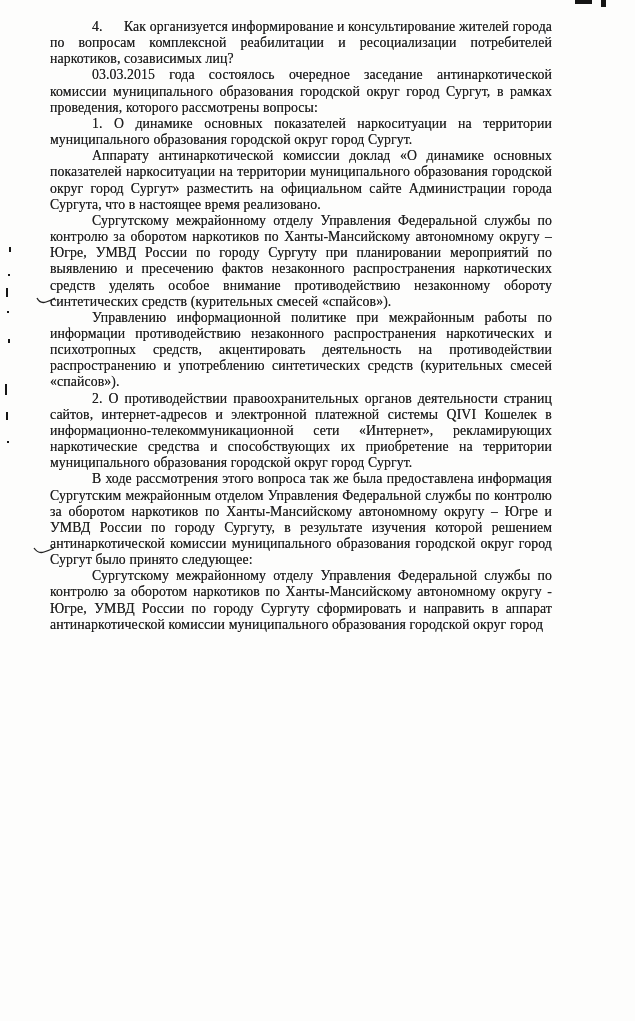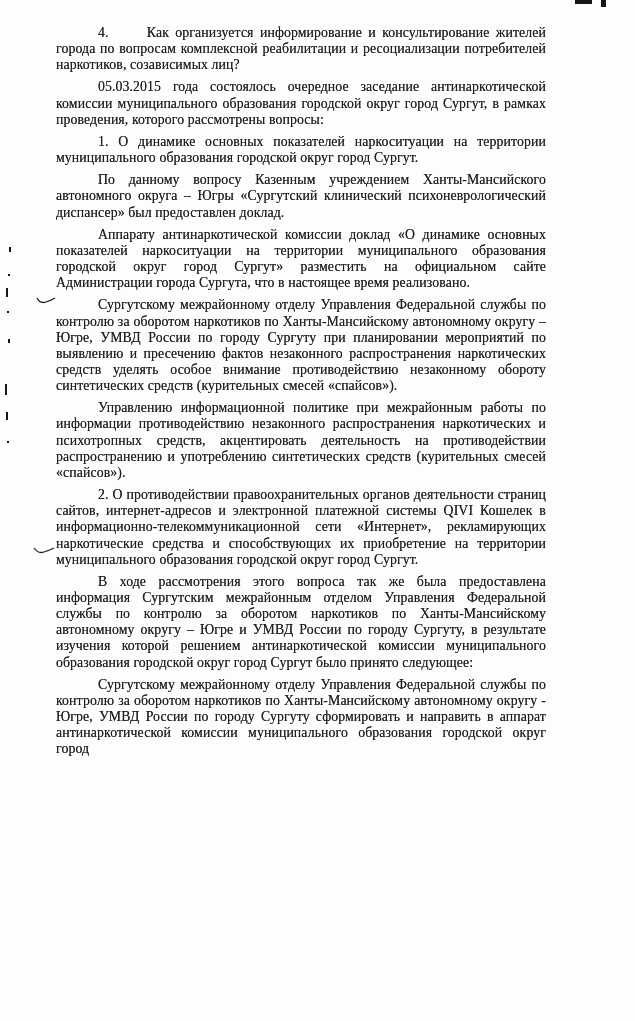--- a/index.html
+++ b/index.html
@@ -21,21 +21,21 @@
     left: 50px;
     top: 19px;
     width: 502px;
     font-size: 13.8px;
     line-height: 16.15px;
     letter-spacing: 0.1px;
     text-align: justify;
     text-shadow: 0 0 0.5px rgba(25,25,25,0.75);
   }
   .textblock p {
-    margin: 6px;
+    margin: 0;
     text-indent: 42px;
     text-align: justify;
   }
   .textblock p.bold {
     font-weight: normal;
   }
   
   .mark {
     position: absolute;
     background: #151515;
@@ -63,23 +63,22 @@
 
   <svg class="squiggle" style="left:36px; top:294px;" width="20" height="11" viewBox="0 0 20 11">
     <path d="M1 4 Q4 10 10 8 T19 4" fill="none" stroke="#222222" stroke-width="1.3"></path>
   </svg>
   <svg class="squiggle" style="left:33px; top:543px;" width="22" height="12" viewBox="0 0 22 12">
     <path d="M1 5 Q5 11 11 9 T21 5" fill="none" stroke="#222222" stroke-width="1.3"></path>
   </svg>
 
   <div class="textblock">
     <p>4.&nbsp;&nbsp;&nbsp;&nbsp;&nbsp;&nbsp;Как организуется информирование и консультирование жителей города по вопросам комплексной реабилитации и ресоциализации потребителей наркотиков, созависимых лиц?</p>
-    <p>05.03.2015 года состоялось очередное заседание антинаркотической комиссии муниципального образования городской округ город Сургут, в рамках проведения, которого рассмотрены вопросы:</p>
+    <p>03.03.2015 года состоялось очередное заседание антинаркотической комиссии муниципального образования городской округ город Сургут, в рамках проведения, которого рассмотрены вопросы:</p>
     <p class="bold">1. О динамике основных показателей наркоситуации на территории муниципального образования городской округ город Сургут.</p>
-    <p>По данному вопросу Казенным учреждением Ханты-Мансийского автономного округа – Югры «Сургутский клинический психоневрологический диспансер» был предоставлен доклад.</p>
     <p>Аппарату антинаркотической комиссии доклад «О динамике основных показателей наркоситуации на территории муниципального образования городской округ город Сургут» разместить на официальном сайте Администрации города Сургута, что в настоящее время реализовано.</p>
     <p>Сургутскому межрайонному отделу Управления Федеральной службы по контролю за оборотом наркотиков по Ханты-Мансийскому автономному округу – Югре, УМВД России по городу Сургуту при планировании мероприятий по выявлению и пресечению фактов незаконного распространения наркотических средств уделять особое внимание противодействию незаконному обороту синтетических средств (курительных смесей «спайсов»).</p>
     <p>Управлению информационной политике при межрайонным работы по информации противодействию незаконного распространения наркотических и психотропных средств, акцентировать деятельность на противодействии распространению и употреблению синтетических средств (курительных смесей «спайсов»).</p>
     <p class="bold">2. О противодействии правоохранительных органов деятельности страниц сайтов, интернет-адресов и электронной платежной системы QIVI Кошелек в информационно-телекоммуникационной сети «Интернет», рекламирующих наркотические средства и способствующих их приобретение на территории муниципального образования городской округ город Сургут.</p>
     <p>В ходе рассмотрения этого вопроса так же была предоставлена информация Сургутским межрайонным отделом Управления Федеральной службы по контролю за оборотом наркотиков по Ханты-Мансийскому автономному округу – Югре и УМВД России по городу Сургуту, в результате изучения которой решением антинаркотической комиссии муниципального образования городской округ город Сургут было принято следующее:</p>
     <p>Сургутскому межрайонному отделу Управления Федеральной службы по контролю за оборотом наркотиков по Ханты-Мансийскому автономному округу - Югре, УМВД России по городу Сургуту сформировать и направить в аппарат антинаркотической комиссии муниципального образования городской округ город</p>
   </div>
 
 </div>
 

